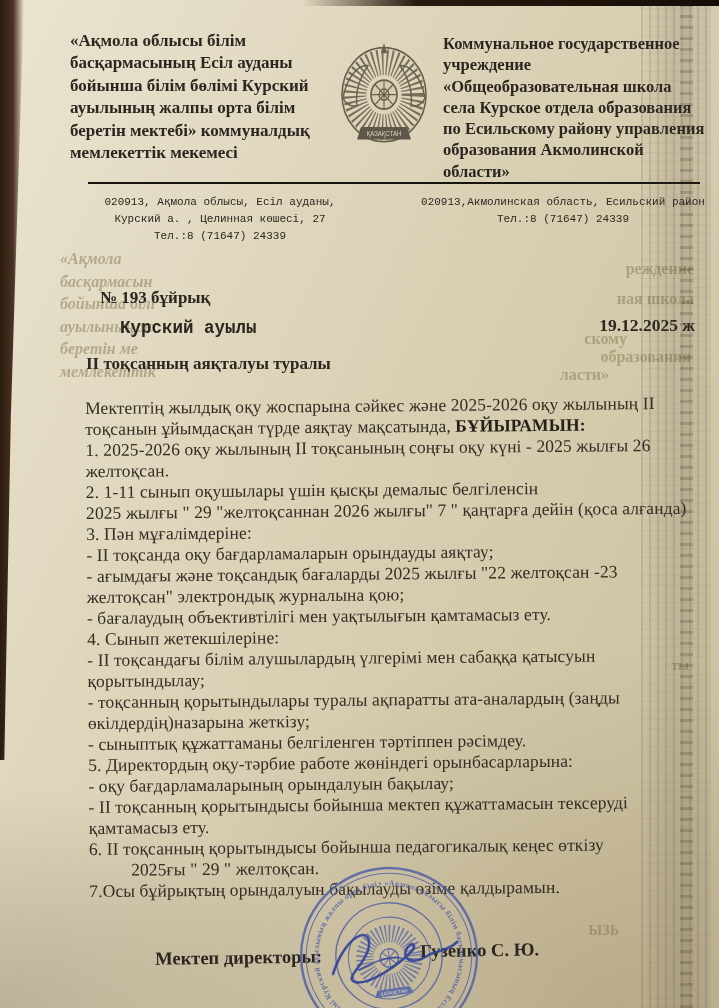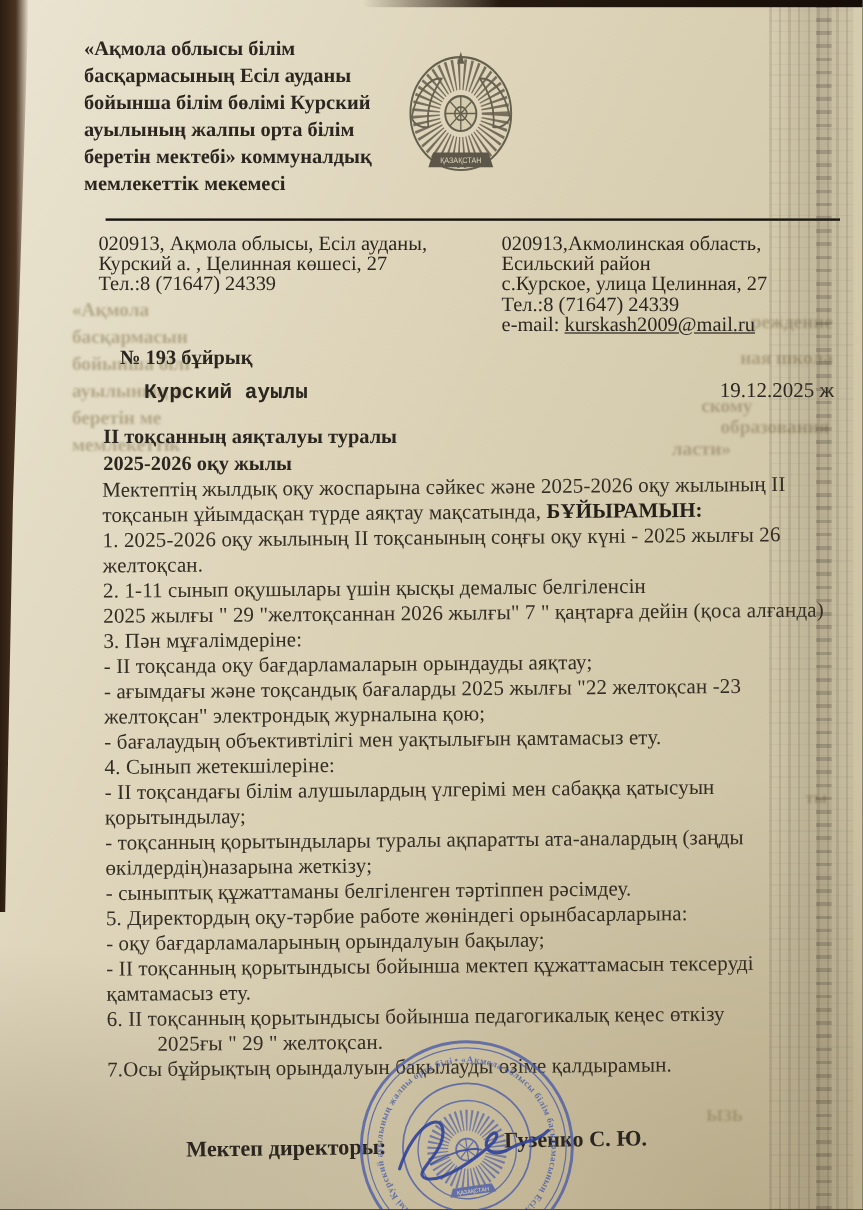--- a/index.html
+++ b/index.html
@@ -25,41 +25,41 @@
       repeating-linear-gradient(0deg,rgba(58,52,42,.10) 0 1px,rgba(58,52,42,0) 1px 9px),
       linear-gradient(90deg,rgba(90,80,60,0),rgba(90,80,60,.28) 45%,rgba(70,60,45,.12));}
   .smudge-streak{position:absolute;top:0;right:26px;width:13px;height:100%;z-index:3;opacity:.45;
     filter:blur(.5px);background:repeating-linear-gradient(0deg,rgba(45,40,30,.55) 0 3px,rgba(45,40,30,.15) 3px 11px);}
   
   .content{position:absolute;inset:0;z-index:2;padding-left:24px;}
   .lh-left{position:absolute;left:70px;top:30px;width:270px;font-weight:bold;font-size:17px;line-height:1.32;}
   .lh-right{position:absolute;left:443px;top:33px;width:263px;font-weight:bold;font-size:16.5px;line-height:1.29;}
   .lh-emblem{position:absolute;left:334px;top:42px;width:100px;height:112px;opacity:.88;}
   .rule{position:absolute;left:88px;top:182px;width:612px;height:2px;background:#17130e;}
-  .addr{position:absolute;top:194px;font-size:17px;line-height:17px;}
+  .addr{position:absolute;top:194px;font-size:11px;line-height:17px;text-align:center;font-family:Liberation Mono, monospace;}
   .addr-left{left:82px;width:276px;}
   .addr-right{left:418px;width:290px;}
   .addr .u{text-decoration:underline;}
   .order-no{position:absolute;left:100px;top:288px;width:570px;text-align:left;font-weight:bold;font-size:17px;}
   .place{position:absolute;left:120px;top:318px;font-weight:bold;font-size:17.5px;font-family:Liberation Mono, monospace;}
-  .date{position:absolute;right:24px;top:315px;font-weight:normal;font-size:17.5px;}
+  .date{position:absolute;right:24px;top:315px;font-weight:bold;font-size:17.5px;}
   .subject{position:absolute;left:86px;top:352px;font-weight:bold;font-size:17px;line-height:23px;}
   .body-block{position:absolute;left:85px;top:398px;width:602px;font-size:17.5px;line-height:21px;
     letter-spacing:.1px;transform:rotate(-.5deg);transform-origin:0 0;color:#332d24;}
   .body-block p{margin:0;}
   .body-block .indent{padding-left:42px;}
   .body-block b{color:#241f18;}
   .sig-row{position:absolute;left:0;top:946px;width:100%;font-weight:bold;font-size:18.5px;
     transform:rotate(-.8deg);z-index:5;}
   .sig-title{position:absolute;left:155px;top:0;}
   .sig-name{position:absolute;left:420px;top:-4px;}
   
   .ghost{position:absolute;font-weight:bold;color:#837550;opacity:.5;filter:blur(.7px);z-index:1;
     font-size:16px;line-height:22.5px;white-space:nowrap;}
-  .ghost-left{left:60px;top:248px;}
+  .ghost-left{left:60px;top:248px;font-style:italic;}
   .g1{right:25px;top:258px;}
   .g2{right:25px;top:288px;}
   .g3{right:92px;top:328px;}
   .g4{right:28px;top:346px;}
   .g5{right:110px;top:364px;margin-left:33px;}
   .gf1{right:30px;top:655px;font-size:14px;}
   .gf2{right:100px;top:920px;font-size:14px;}
   
   .stamp{position:absolute;left:297px;top:864px;width:184px;height:184px;z-index:4;opacity:.82;
     transform:rotate(-8deg);}
@@ -98,41 +98,39 @@
         <path d="M91,50 C87,30 75,20 66,21 C75,33 79,44 77,57 C83,58 89,55 91,50 Z" fill="none" stroke="#55503f" stroke-width="1.4"></path>
         <circle cx="50" cy="47" r="13" fill="#d6cdaf" stroke="#55503f" stroke-width="1.6"></circle>
         <circle cx="50" cy="47" r="5" fill="none" stroke="#55503f" stroke-width="1.3"></circle>
         <path d="M50,34 L50,60 M37,47 L63,47 M41,38 L59,56 M59,38 L41,56" stroke="#55503f" stroke-width="1.1"></path>
         <path d="M50,1 L53,10 L47,10 Z" fill="#55503f"></path>
         <path d="M27,76 L73,76 L77,87 L23,87 Z" fill="#4c463a"></path>
         <text x="50" y="84" text-anchor="middle" font-size="6" fill="#ddd5ba" font-family="Liberation Sans, sans-serif">ҚАЗАҚСТАН</text>
       </svg>
     </div>
 
+    <div class="lh-right">Коммунальное государственное учреждение «Общеобразовательная  школа села Курское отдела образования по Есильскому району управления образования Акмолинской области»</div>
 
     <div class="rule"></div>
 
     <div class="addr addr-left">
       <div>020913, Ақмола облысы, Есіл ауданы,</div>
       <div>Курский а. , Целинная  көшесі, 27</div>
       <div>Тел.:8 (71647) 24339</div>
     </div>
     <div class="addr addr-right">
       <div>020913,Акмолинская область, Есильский район</div>
-      <div>с.Курское, улица Целинная, 27</div>
       <div>Тел.:8 (71647) 24339</div>
-      <div><span>e-mail: </span><span class="u">kurskash2009@mail.ru</span></div>
     </div>
 
     <div class="order-no">№ 193 бұйрық</div>
     <div class="place">Курский ауылы</div>
     <div class="date">19.12.2025 ж</div>
     <div class="subject">
       <div>ІІ тоқсанның аяқталуы туралы</div>
-      <div>2025-2026 оқу жылы</div>
     </div>
 
     <div class="body-block">
       <p><span>Мектептің жылдық оқу жоспарына сәйкес және 2025-2026 оқу жылының ІІ тоқсанын ұйымдасқан түрде аяқтау мақсатында, </span><b>БҰЙЫРАМЫН:</b></p>
       <p>1. 2025-2026 оқу жылының ІІ тоқсанының соңғы оқу күні - 2025 жылғы 26 желтоқсан.</p>
       <p>2. 1-11 сынып оқушылары үшін қысқы демалыс белгіленсін</p>
       <p>2025 жылғы " 29 "желтоқсаннан 2026 жылғы" 7 " қаңтарға дейін (қоса алғанда)</p>
       <p>3. Пән мұғалімдеріне:</p>
       <p>- ІІ тоқсанда оқу бағдарламаларын орындауды аяқтау;</p>
       <p>- ағымдағы және тоқсандық бағаларды 2025 жылғы "22 желтоқсан -23 желтоқсан" электрондық журналына қою;</p>

